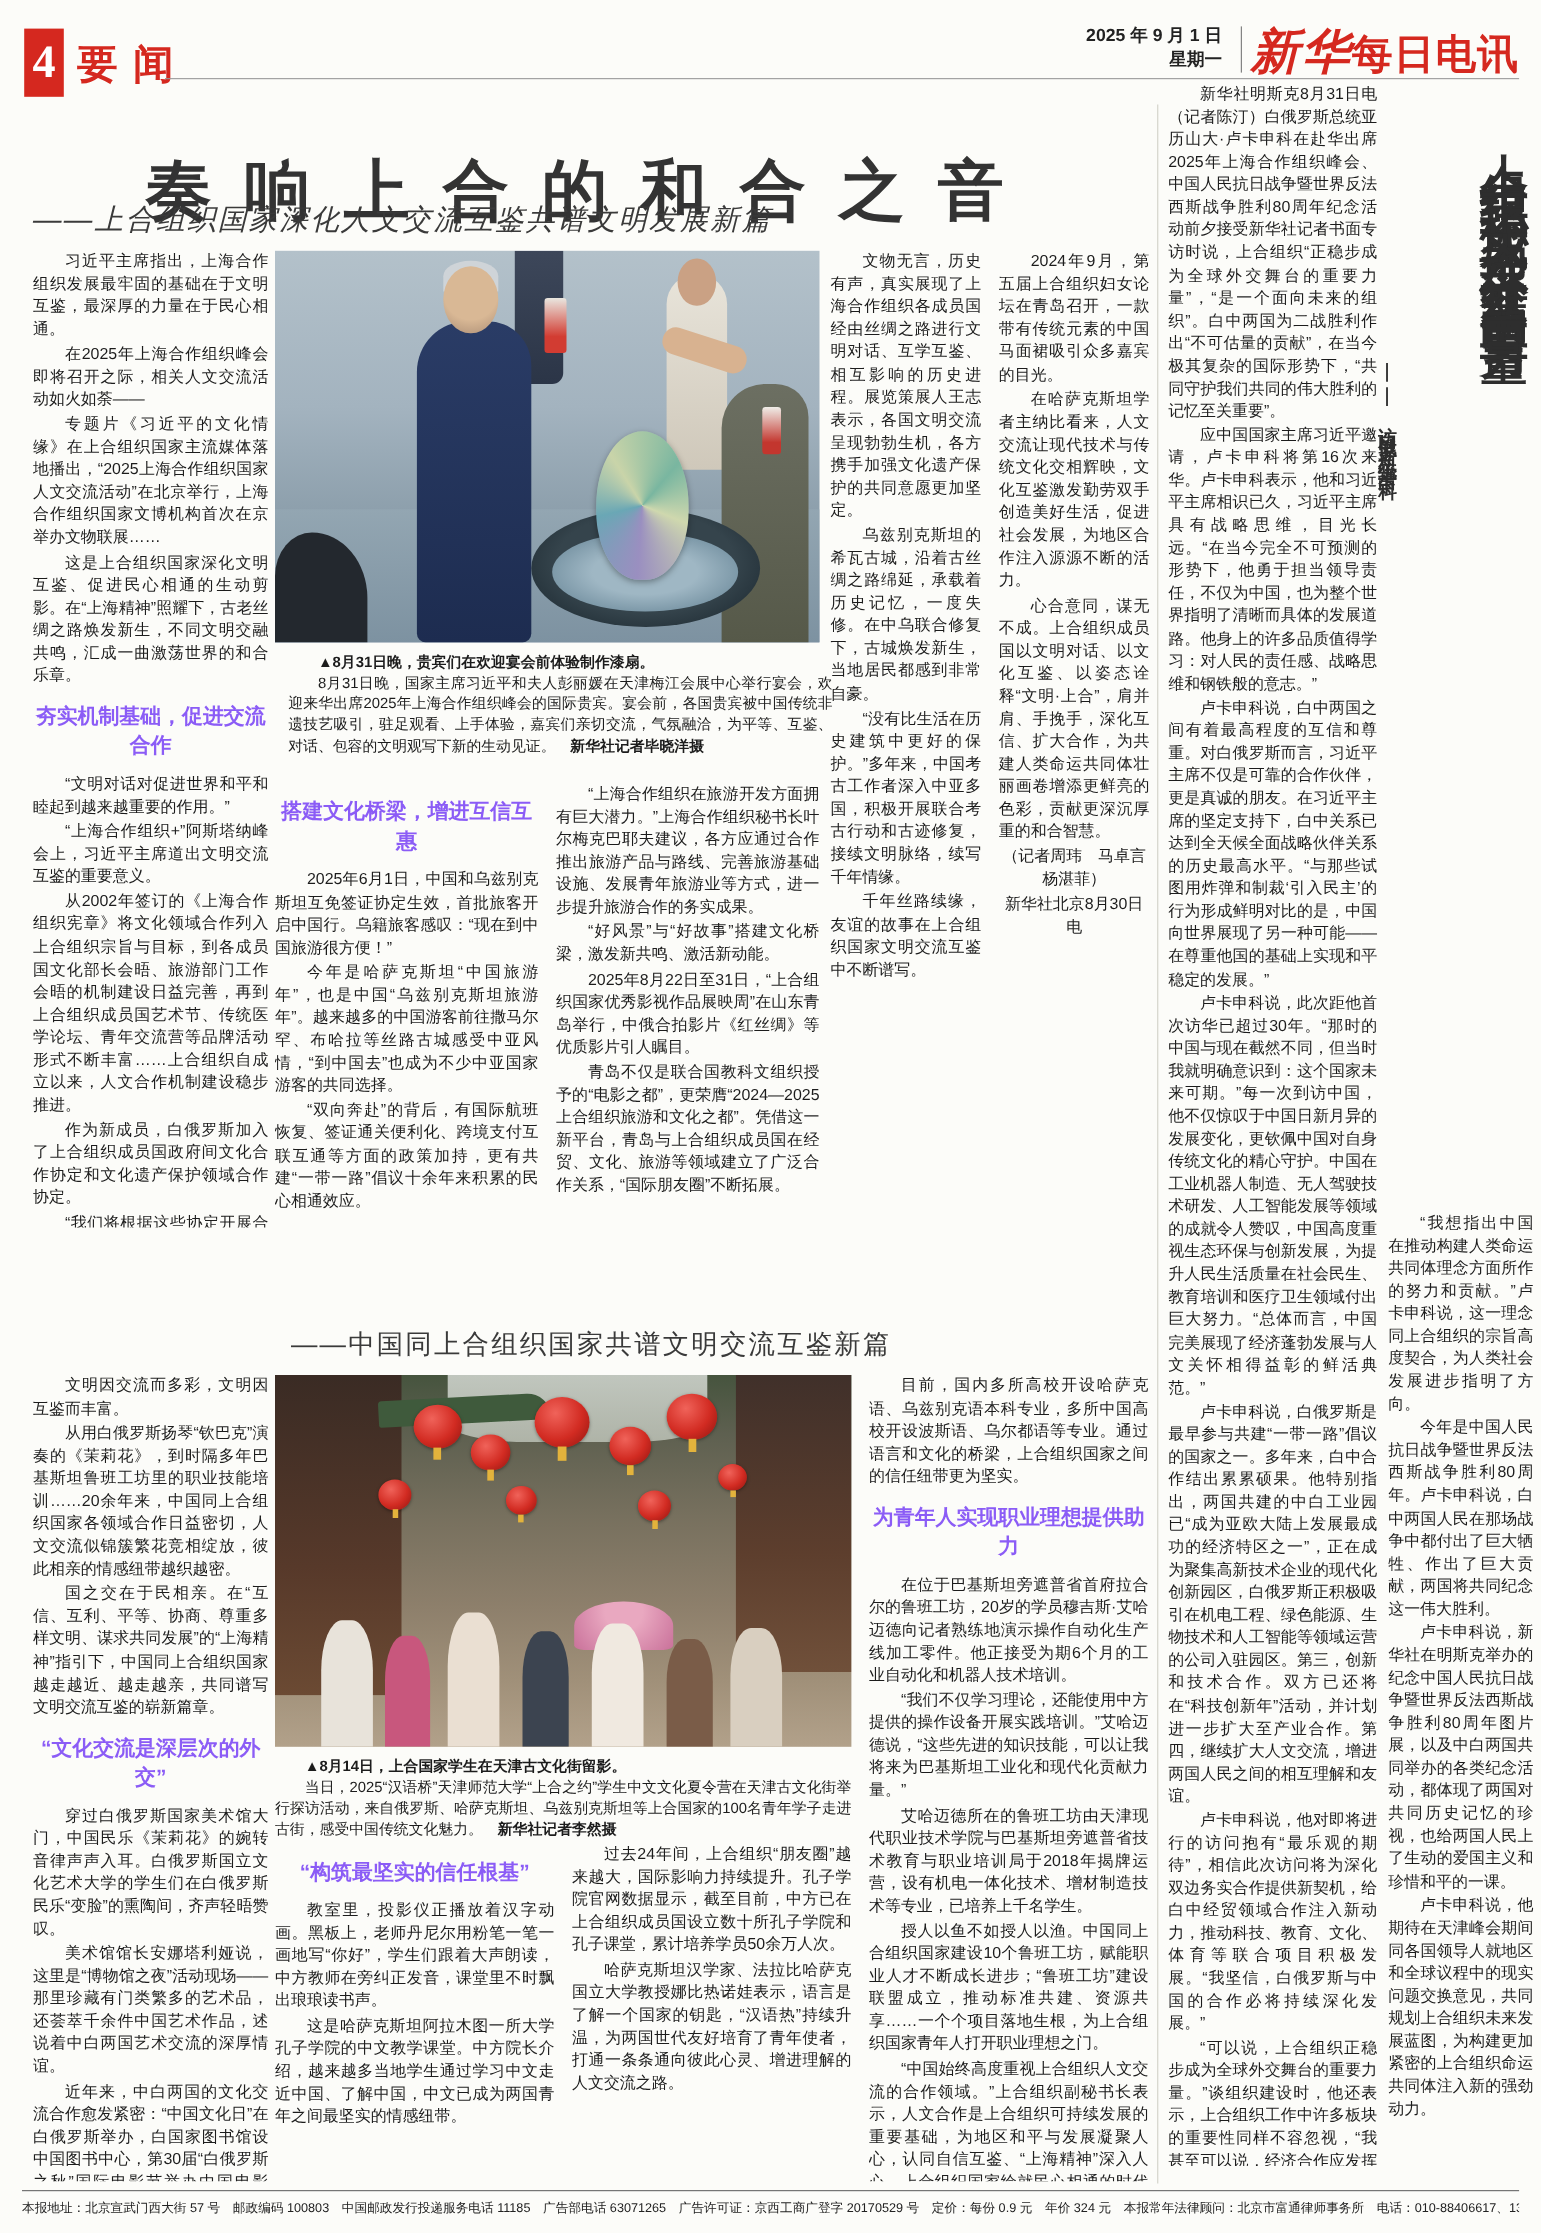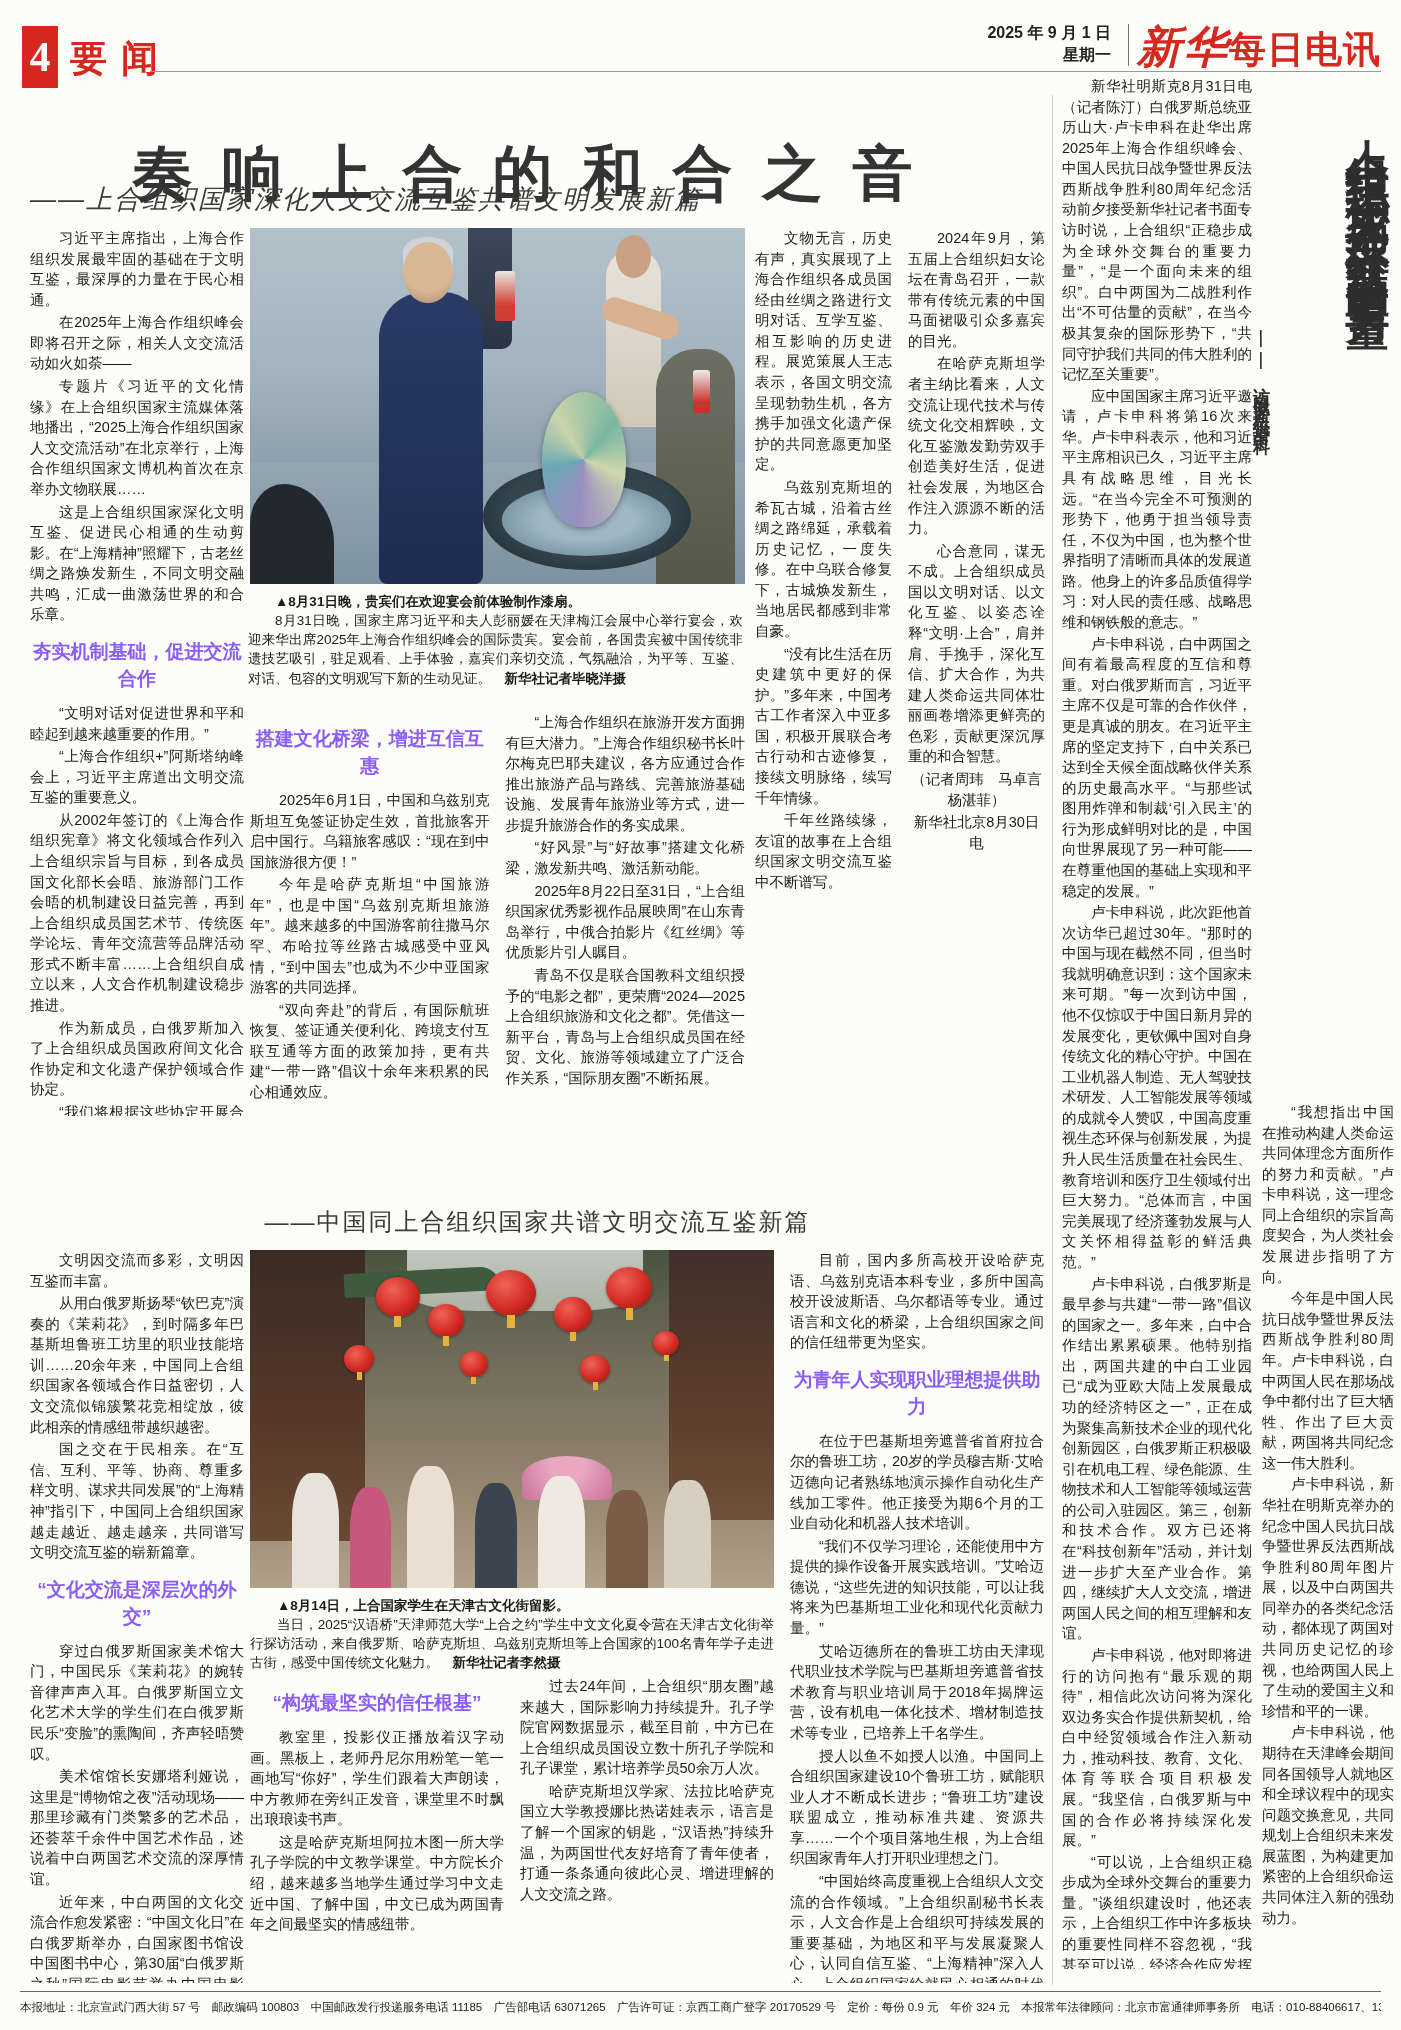--- a/index.html
+++ b/index.html
@@ -43,21 +43,21 @@
         background:conic-gradient(from 40deg,#79b6a0,#cfd8ae,#9a8fc0,#6aa7b5,#c9d4a9,#79b6a0);box-shadow:0 2px 6px rgba(0,0,0,.35);}
   .p1-fig-r1{position:absolute;right:2%;bottom:0;width:16%;height:66%;background:linear-gradient(180deg,#6c6f62,#565949);border-radius:40px 30px 0 0;}
   .p1-fig-r2{position:absolute;right:17%;top:6%;width:11%;height:50%;background:linear-gradient(180deg,#e8e4da,#cfc8ba);border-radius:38px 38px 0 0;}
   .p1-head-r2{position:absolute;right:19%;top:2%;width:7%;height:12%;background:#caa184;border-radius:50%;}
   .p1-arm{position:absolute;right:13%;top:22%;width:16%;height:7%;background:#d8b290;border-radius:12px;transform:rotate(18deg);}
   .p1-badge1{position:absolute;left:49.5%;top:12%;width:4%;height:14%;background:linear-gradient(180deg,#e9e6df,#d23c32 70%);border-radius:3px;}
   .p1-badge2{position:absolute;right:7%;top:40%;width:3.5%;height:12%;background:linear-gradient(180deg,#efede8,#c3362e 75%);border-radius:3px;}
   .p1-fig-l{position:absolute;left:0;bottom:0;width:17%;height:28%;background:#23282e;border-radius:40% 60% 0 0;}
   .p1-fig-b{position:absolute;left:44%;top:0;width:9%;height:34%;background:linear-gradient(180deg,#3d475a,#2b3547);border-radius:0 0 10px 10px;}
   .caption{font-size:13.5px;line-height:1.42;text-align:justify;}
-  .caption1{position:absolute;left:248px;top:592px;width:495px;height:112px;overflow:hidden;}
+  .caption1{position:absolute;left:262px;top:592px;width:495px;height:112px;overflow:hidden;}
   .cap-lead{font-weight:bold;text-indent:2em;margin:0;}
   .cap-rest{text-indent:2em;margin:0;}
   .cap-credit{font-weight:bold;}
   
   .v-divider{position:absolute;left:1052px;top:95px;width:1px;height:1890px;background:#d0d0c8;}
   .int-col1{position:absolute;left:1062px;top:76px;width:190px;height:1893px;overflow:hidden;}
   .int-col2{position:absolute;left:1262px;top:1102px;width:132px;height:883px;overflow:hidden;}
   .int-col1 .para,.int-col2 .para{margin-bottom:1px;}
   .v-title{position:absolute;left:1282px;top:104px;width:112px;height:846px;
         writing-mode:vertical-rl;font-family:"Liberation Serif","DejaVu Serif",serif;font-weight:bold;

